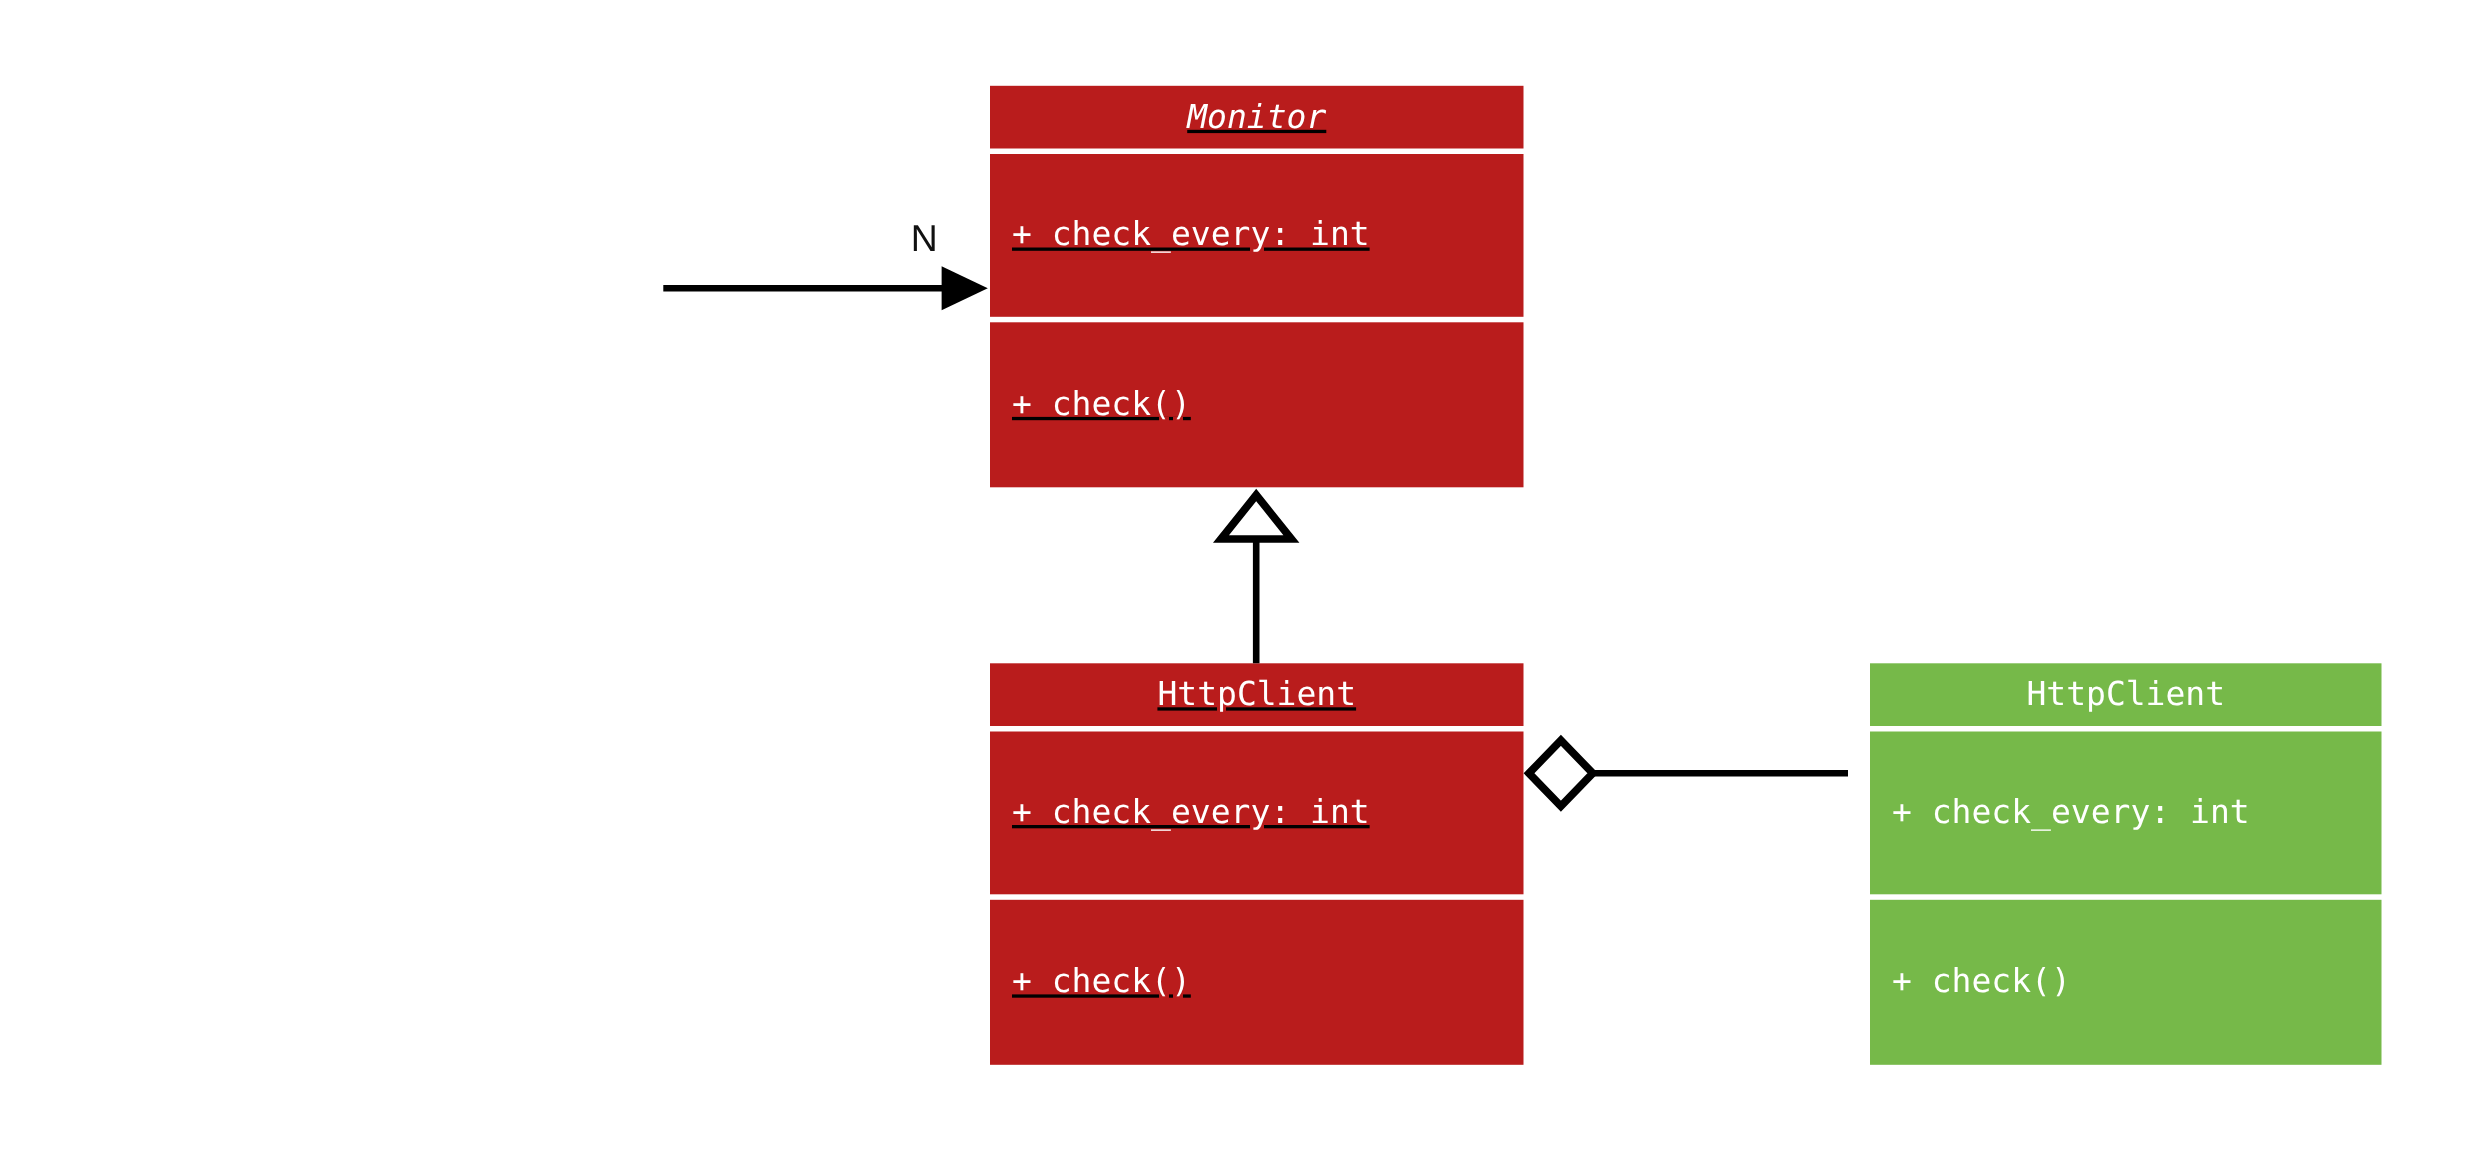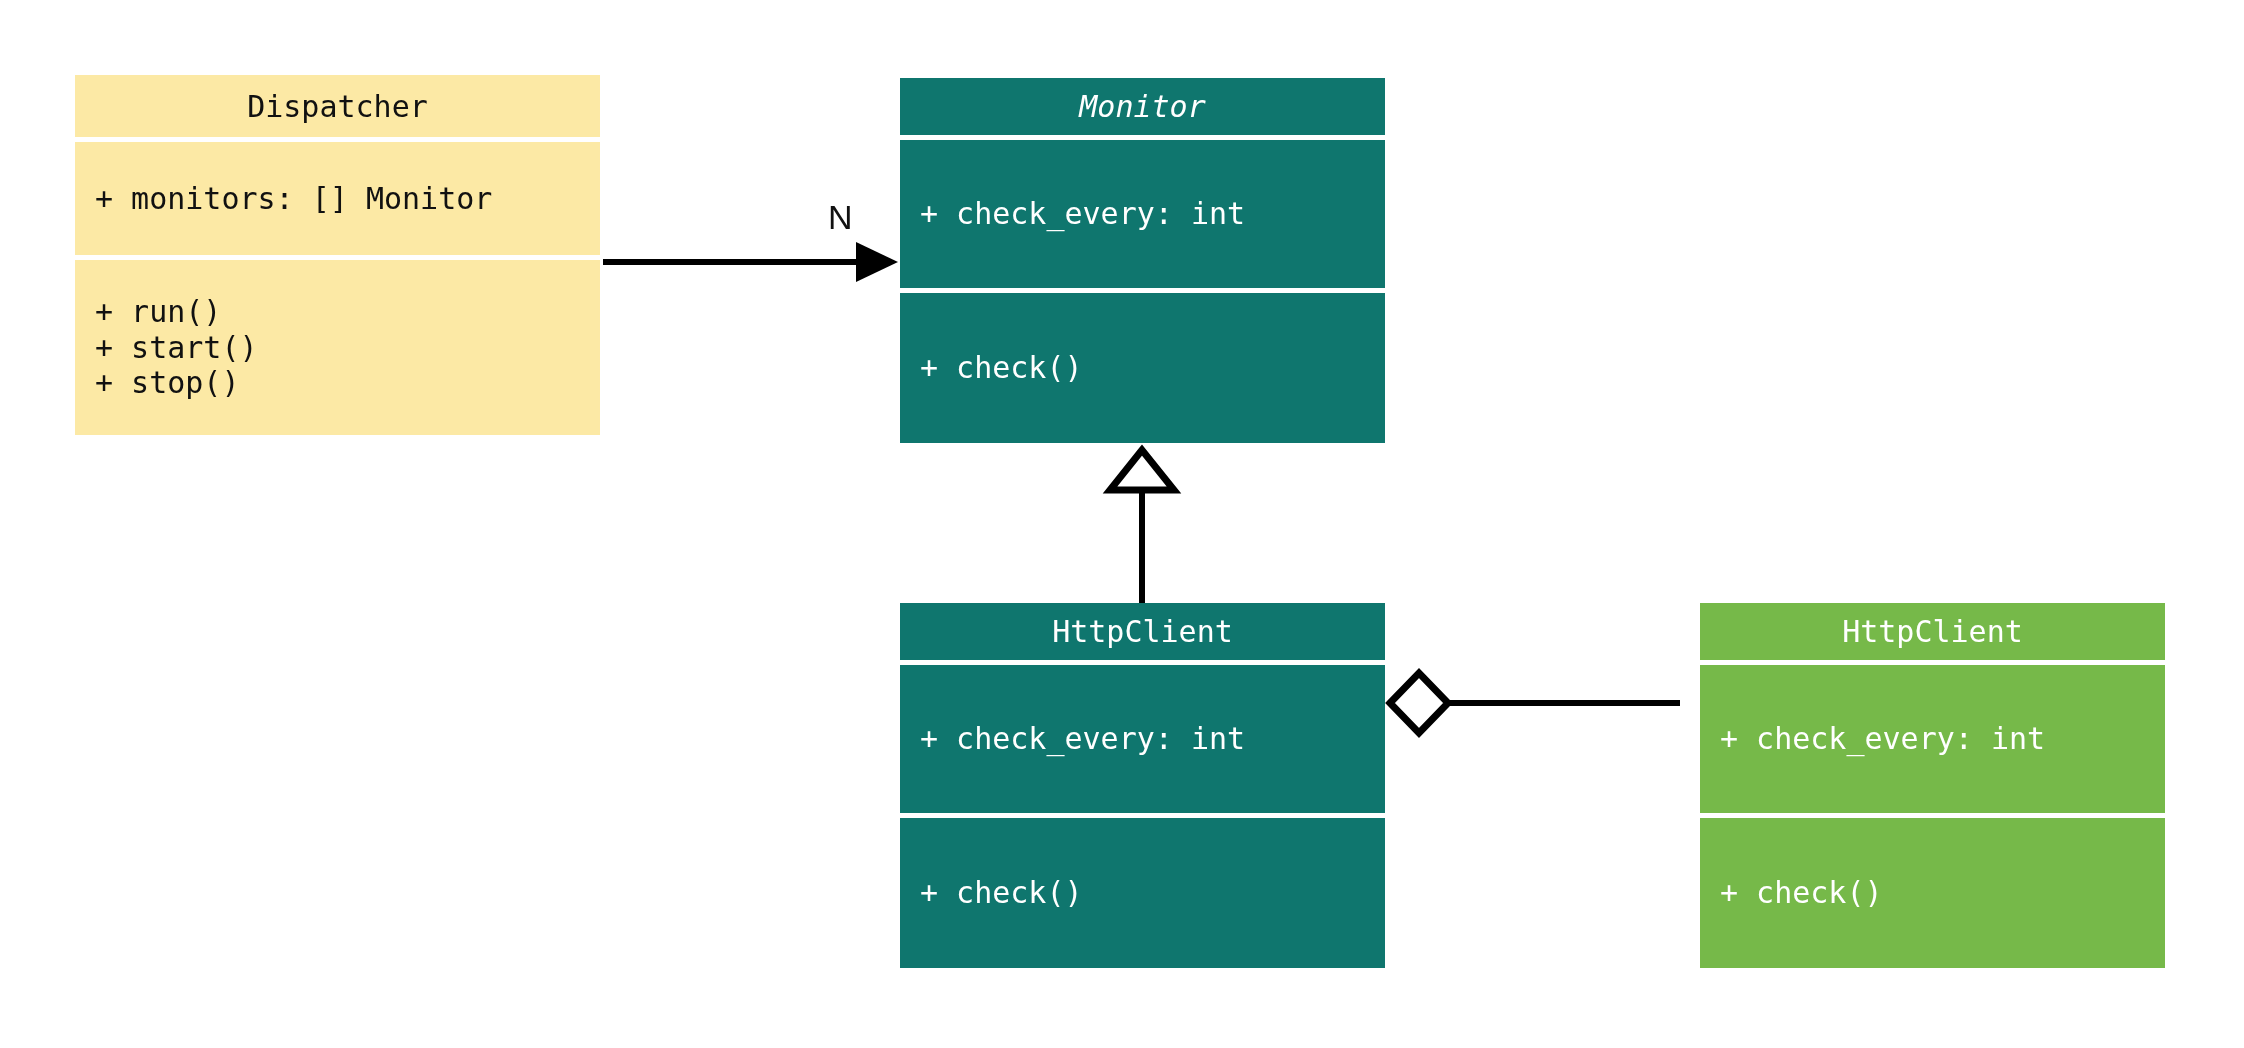--- a/index.html
+++ b/index.html
@@ -58,21 +58,21 @@
   .members-block {
     display: flex;
     flex-direction: column;
   }
 
   
   .theme-yellow .compartment { background: #fce9a5; }
   .theme-yellow .class-title,
   .theme-yellow .member-line  { color: #111111; }
 
-  .theme-blue .compartment { background: #0f766e; }
+  .theme-blue .compartment { background: #b91c1c; text-decoration: underline; }
   .theme-blue .class-title,
   .theme-blue .member-line  { color: #ffffff; }
 
   .theme-green .compartment { background: #76b949; }
   .theme-green .class-title,
   .theme-green .member-line  { color: #ffffff; }
 
   
   #relations {
     position: absolute;
@@ -89,33 +89,20 @@
     color: #111111;
     line-height: 1;
     white-space: pre;
   }
 </style>
 </head>
 <body>
 
 <div id="diagram">
 
-  <div class="uml-class theme-yellow" id="box-dispatcher" style="left:75px; top:75px; width:525px; height:370px;">
-    <div class="compartment title-comp" style="height:62px;">
-      <span class="class-title">Dispatcher</span>
-    </div>
-    <div class="compartment members-block" style="height:113px;">
-      <span class="member-line">+ monitors: [] Monitor</span>
-    </div>
-    <div class="compartment members-block" style="height:175px;">
-      <span class="member-line">+ run()</span>
-      <span class="member-line">+ start()</span>
-      <span class="member-line">+ stop()</span>
-    </div>
-  </div>
 
   <div class="uml-class theme-blue" id="box-monitor" style="left:900px; top:78px; width:485px; height:370px;">
     <div class="compartment title-comp" style="height:57px;">
       <span class="class-title abstract">Monitor</span>
     </div>
     <div class="compartment members-block" style="height:148px;">
       <span class="member-line">+ check_every: int</span>
     </div>
     <div class="compartment members-block" style="height:150px;">
       <span class="member-line">+ check()</span>

